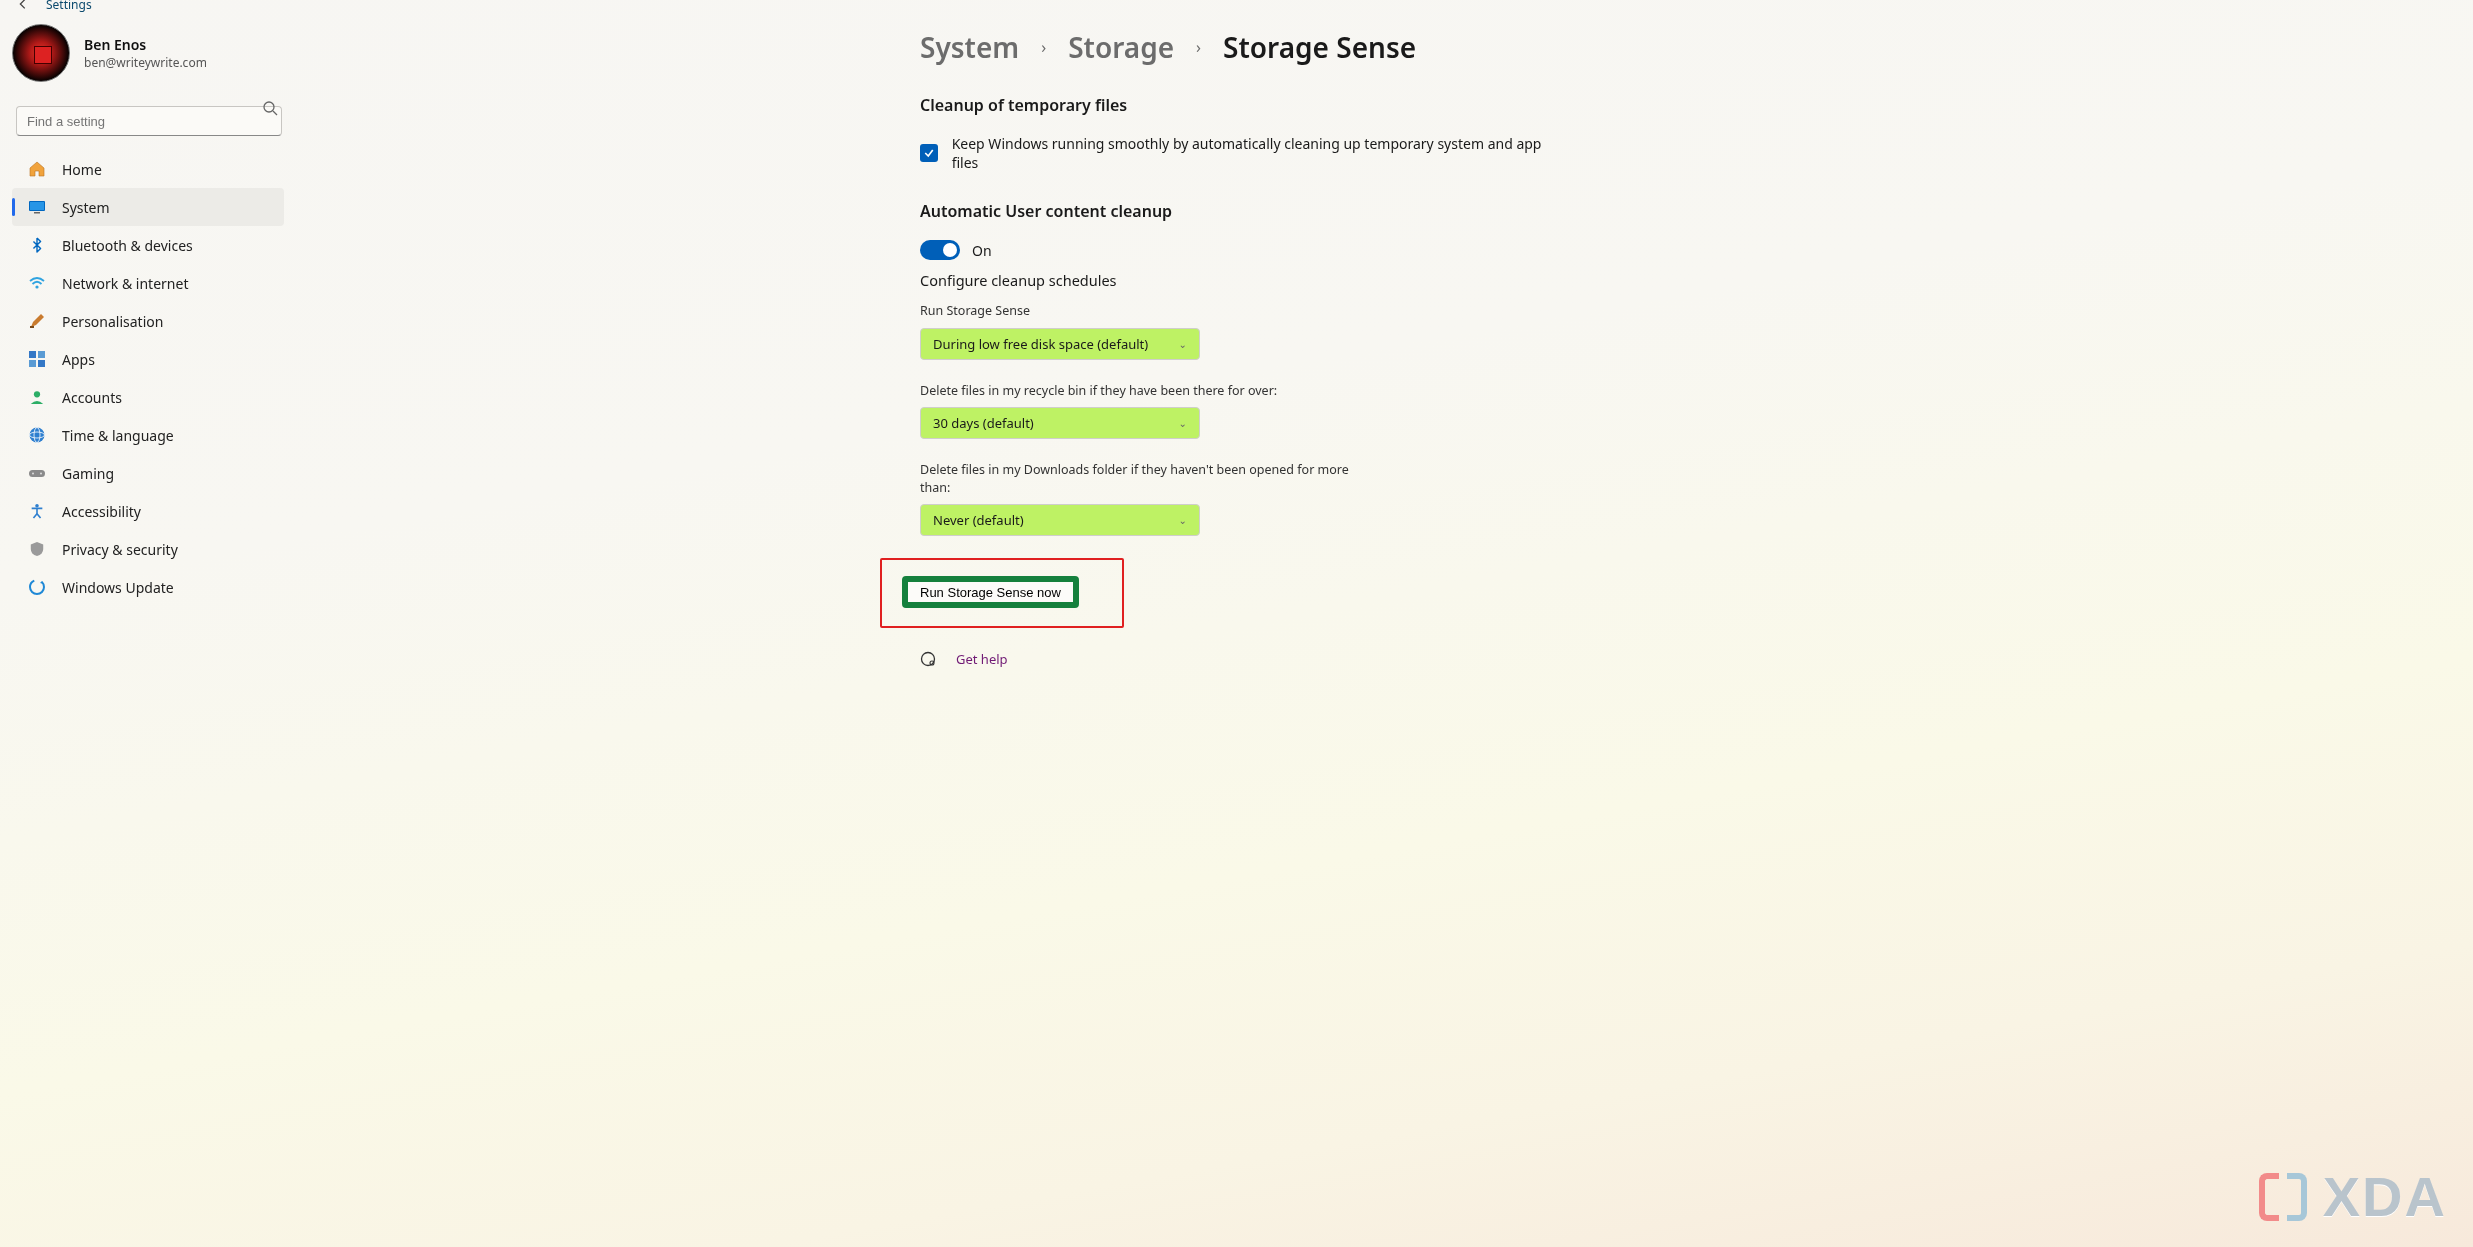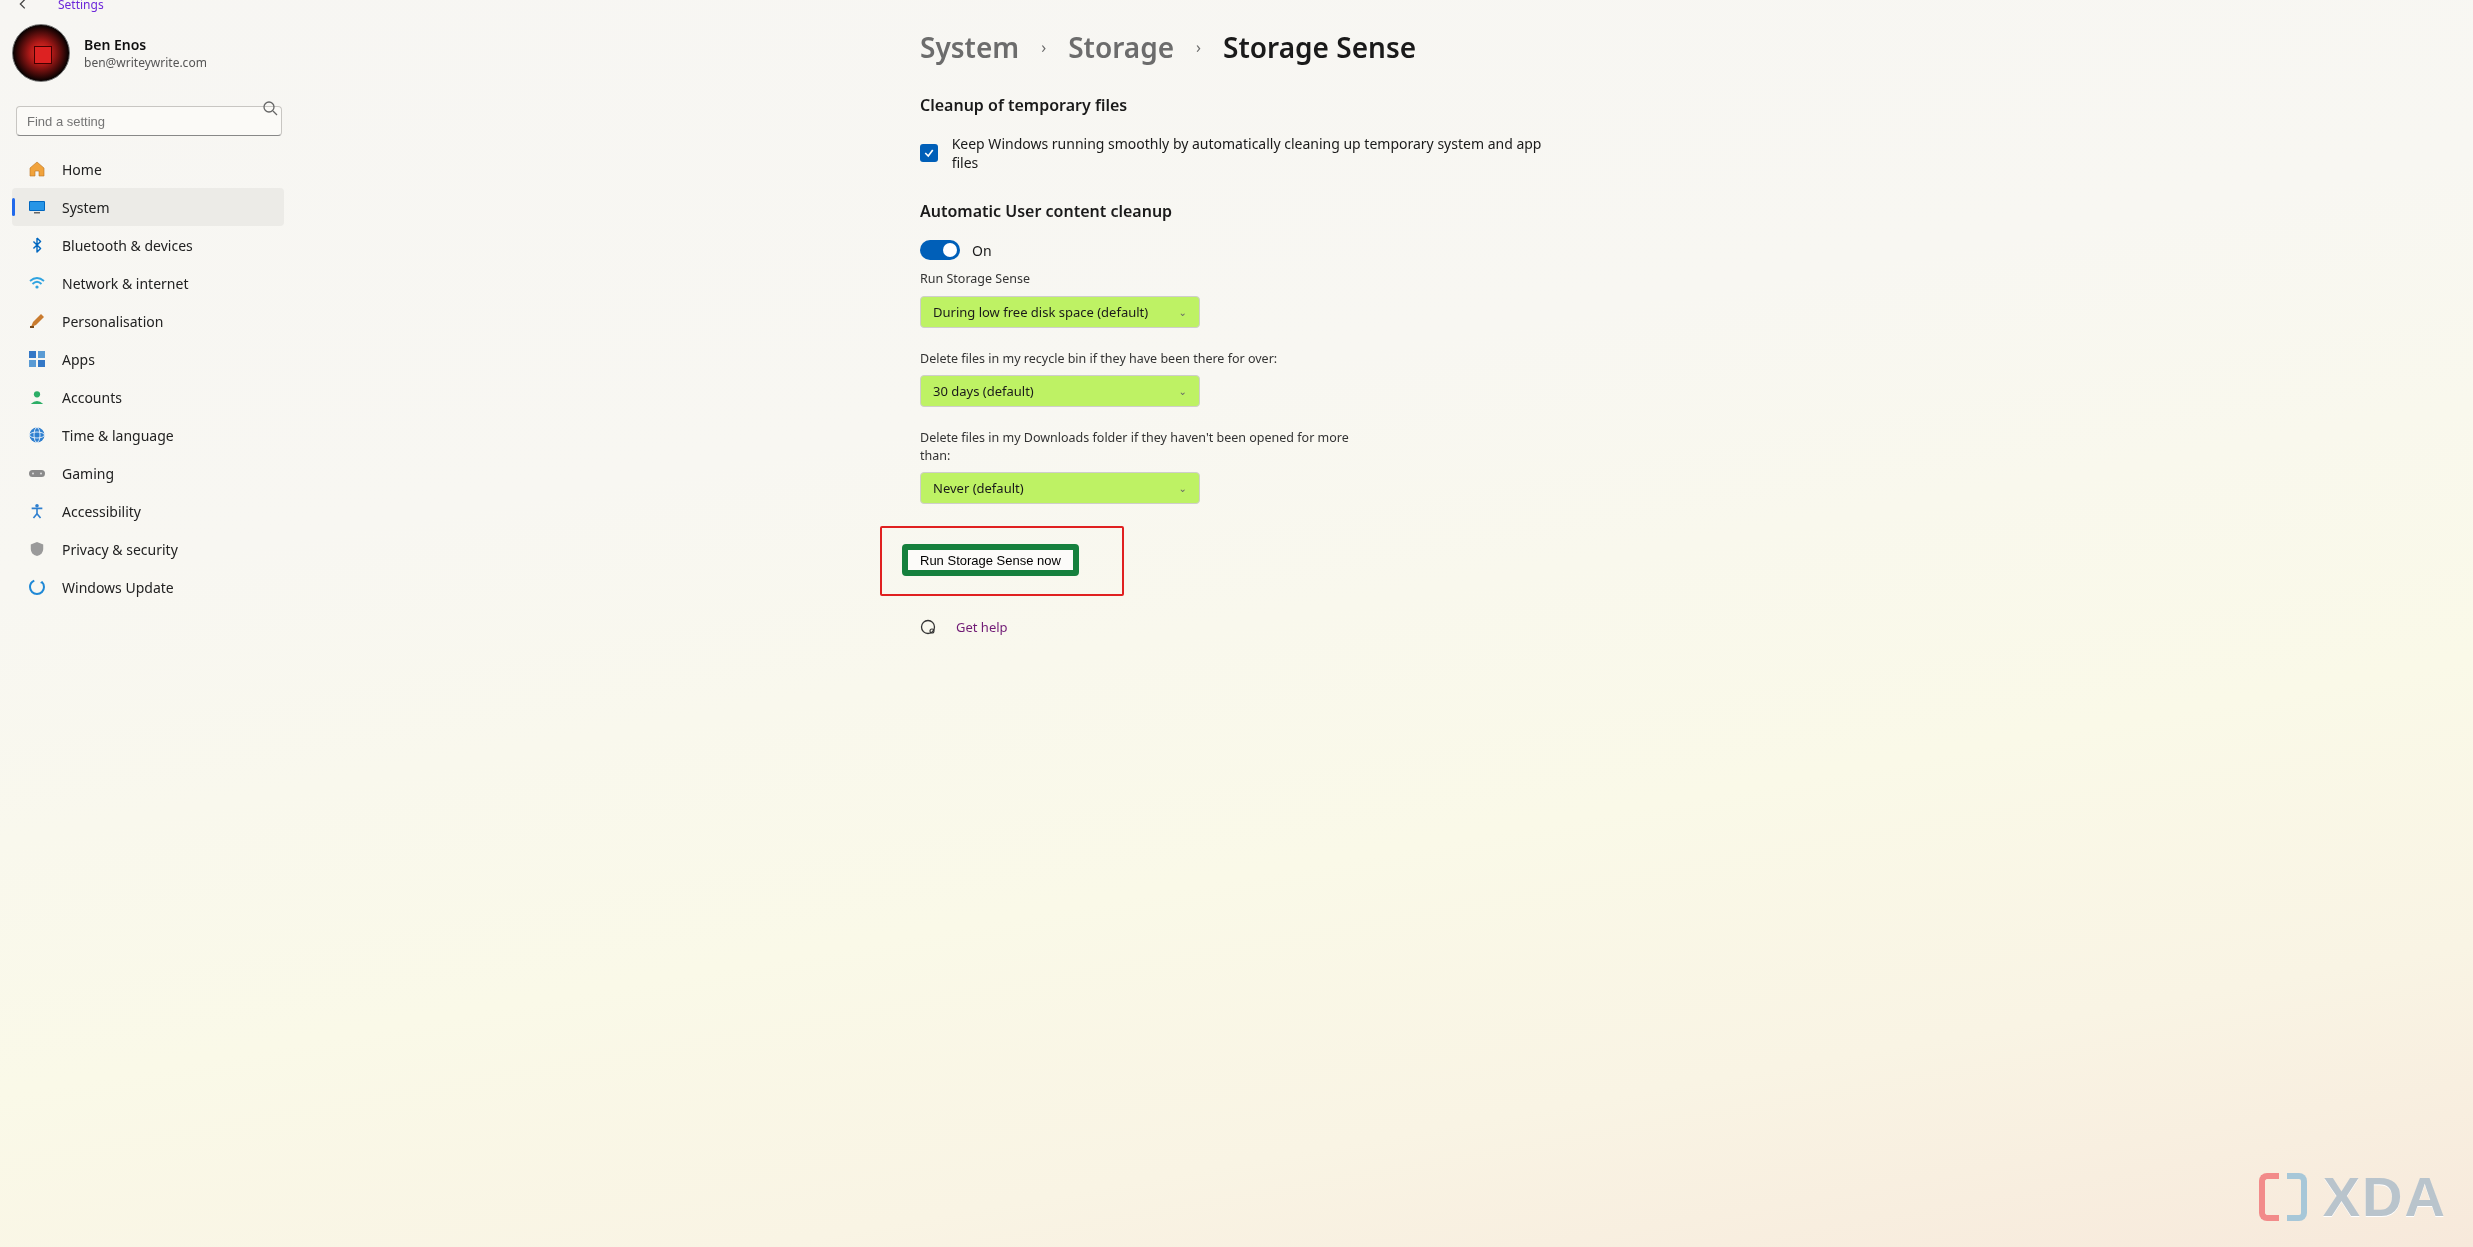--- a/index.html
+++ b/index.html
@@ -18,25 +18,25 @@
   position: absolute;
   left: 0;
   top: 0;
   width: 300px;
   height: 100%;
   padding-left: 4px;
 }
 .titlebar {
   display: flex;
   align-items: center;
-  gap: 28px;
+  gap: 16px;
   height: 8px;
   padding-left: 12px;
   font-size: 12px;
-  color: #6d28d9;
+  color: #0c4a6e;
 }
 .back-arrow {
   width: 14px; height: 14px;
   cursor: pointer;
   display:flex;align-items:center;justify-content:center;
   color:#444;
 }
 .user-block {
   display: flex;
   align-items: center;
@@ -342,20 +342,21 @@
     </span>
     <span>Keep Windows running smoothly by automatically cleaning up temporary system and app files</span>
   </div>
 
   <div class="h2">Automatic User content cleanup</div>
   <div class="toggle-row">
     <span class="toggle"></span>
     <span>On</span>
   </div>
 
+  <div class="h3">Configure cleanup schedules</div>
 
   <div class="field-label">Run Storage Sense</div>
   <div class="dropdown">
     <span>During low free disk space (default)</span>
     <span class="chev">⌄</span>
   </div>
 
   <div class="field-label">Delete files in my recycle bin if they have been there for over:</div>
   <div class="dropdown">
     <span>30 days (default)</span>

